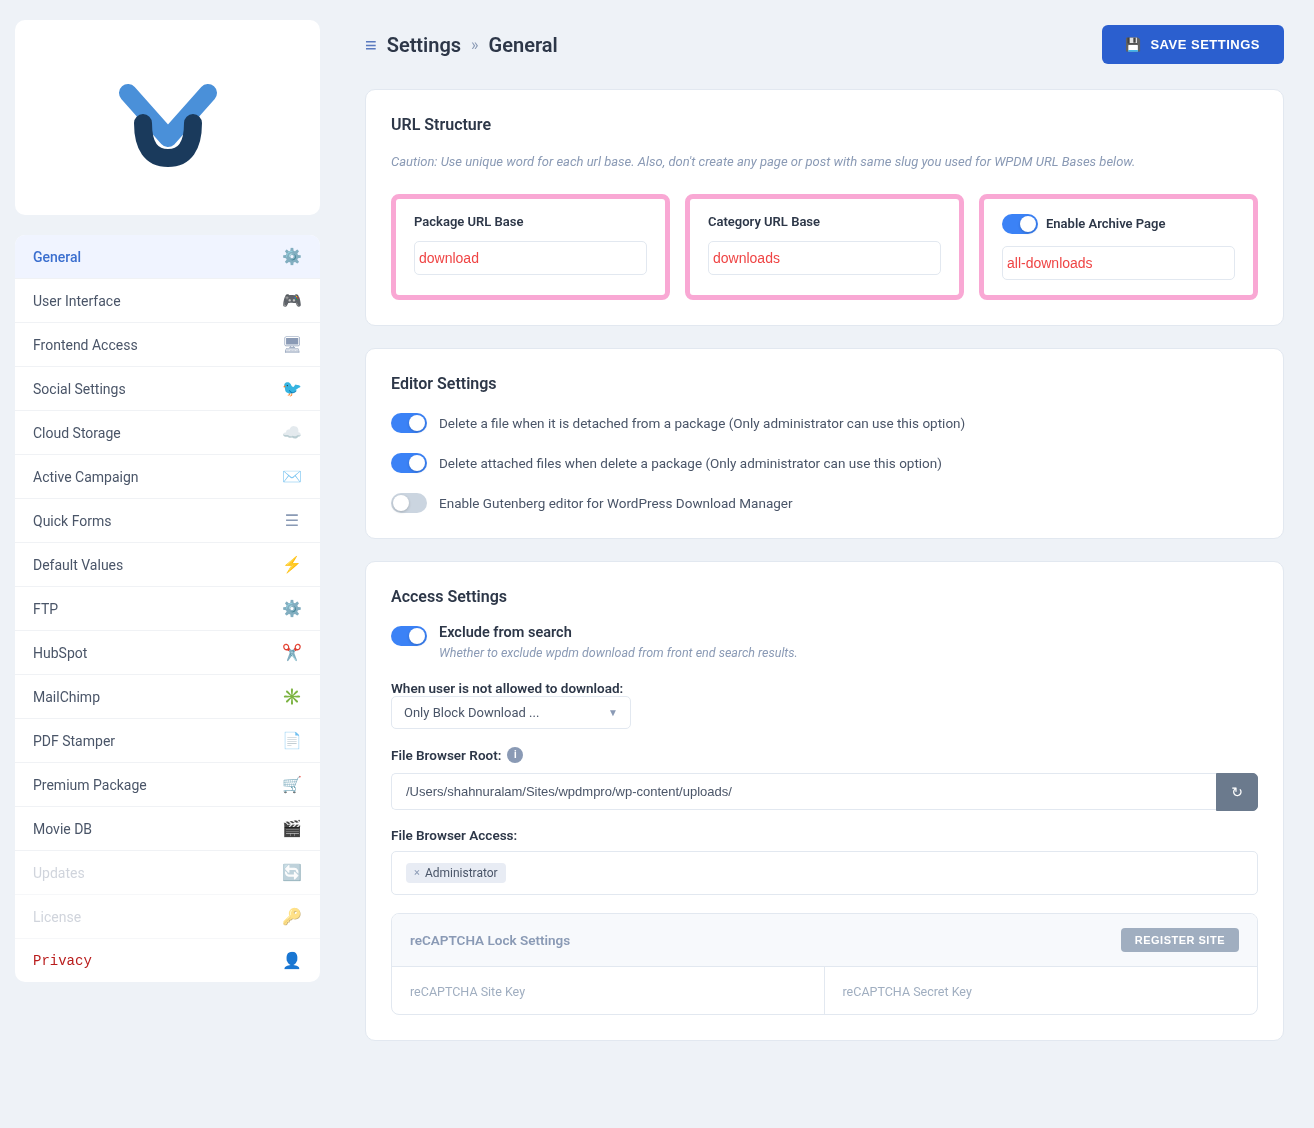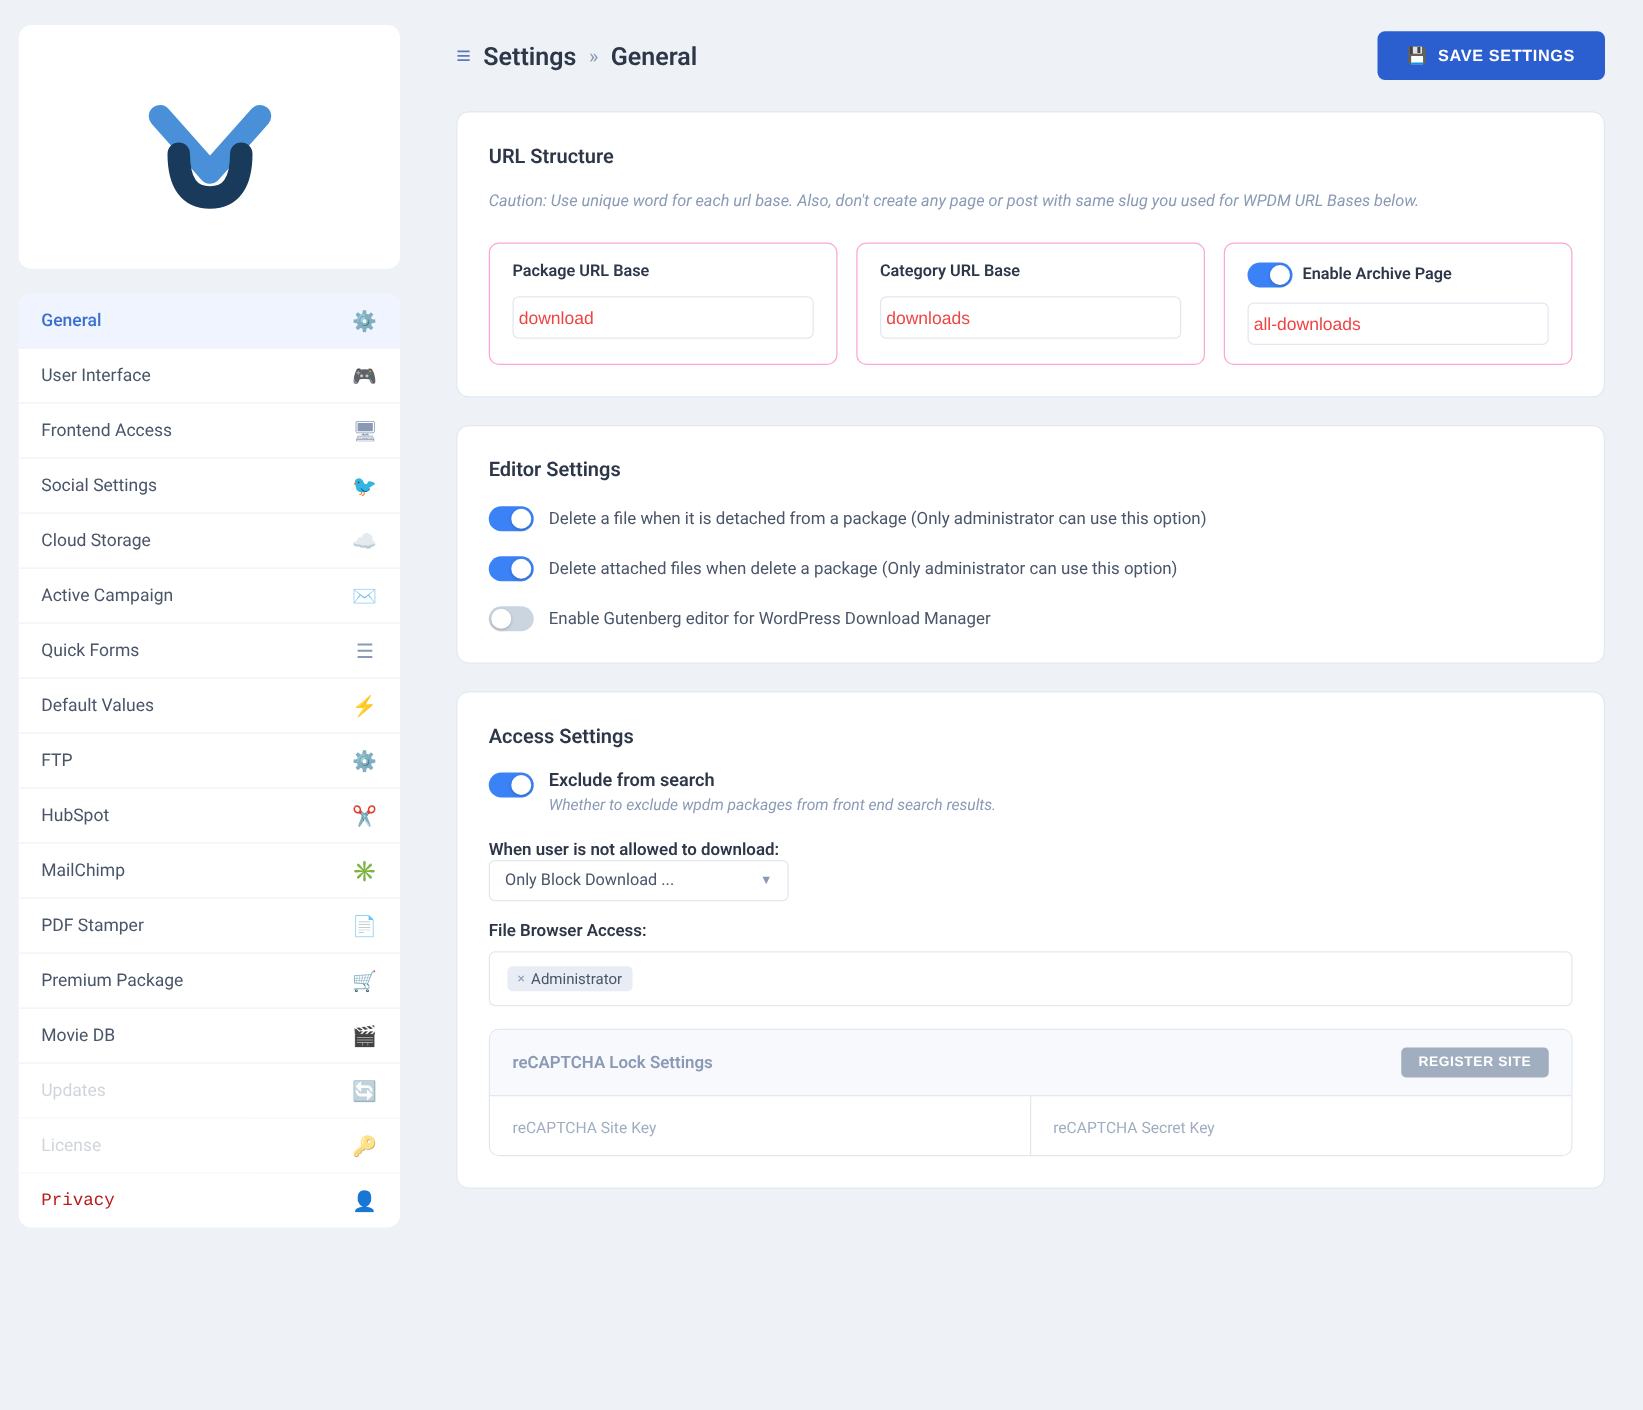--- a/index.html
+++ b/index.html
@@ -161,21 +161,21 @@
     }
 
     
     .url-grid {
       display: grid;
       grid-template-columns: 1fr 1fr 1fr;
       gap: 15px;
     }
 
     .url-field-box {
-      border: 1px solid #f9a8d4;
+      border: 5px solid #f9a8d4;
       border-radius: 8px;
       padding: 15px 18px;
     }
 
     .url-field-label {
       font-size: 13px;
       font-weight: 600;
       color: #2d3748;
       margin-bottom: 12px;
       display: flex;
@@ -601,30 +601,40 @@
     <div class="card-title" data-name="access-settings-title">Access Settings</div>
 
     <div style="display:flex; align-items:flex-start; gap:12px; margin-bottom:4px;">
       <span class="toggle" data-name="exclude-search-toggle" style="margin-top:2px;">
         <span class="toggle-track on">
           <span class="toggle-thumb"></span>
         </span>
       </span>
       <div>
         <div class="exclude-search-label" data-name="exclude-search-label">Exclude from search</div>
-        <div class="exclude-search-sub" data-name="exclude-search-sub">Whether to exclude wpdm packages from front end search results.</div>
+        <div class="exclude-search-sub" data-name="exclude-search-sub">Whether to exclude wpdm download from front end search results.</div>
       </div>
     </div>
 
     <div class="access-label-bold" data-name="not-allowed-label" style="margin-bottom:0;">When user is not allowed to download:</div>
     <div class="select-dropdown" data-name="not-allowed-dropdown">
       <span data-name="dropdown-value">Only Block Download ...</span>
       <span data-name="chevron-down-icon" style="color:#8a9ab5; font-size:10px;">▼</span>
     </div>
 
+    <div style="margin-top:18px;">
+      <div class="access-label-bold" data-name="file-browser-root-label" style="display:flex; align-items:center; gap:6px;">
+        <span>File Browser Root:</span>
+        <span class="info-icon" data-name="info-icon">i</span>
+      </div>
+      <div class="file-browser-root" data-name="file-browser-root-container">
+        <input class="file-path-input" data-name="file-path-input" type="text" value="/Users/shahnuralam/Sites/wpdmpro/wp-content/uploads/" style="">
+        <button class="refresh-btn" data-name="refresh-button">↻</button>
+      </div>
+    </div>
 
     <div style="margin-top:16px;">
       <div class="access-label-bold" data-name="file-browser-access-label" style="margin-bottom:8px;">File Browser Access:</div>
       <div class="file-browser-access-box" data-name="file-browser-access-box">
         <div class="tag" data-name="administrator-tag">
           <span data-name="tag-x-icon" class="tag-x">×</span>
           <span>Administrator</span>
         </div>
       </div>
     </div>

